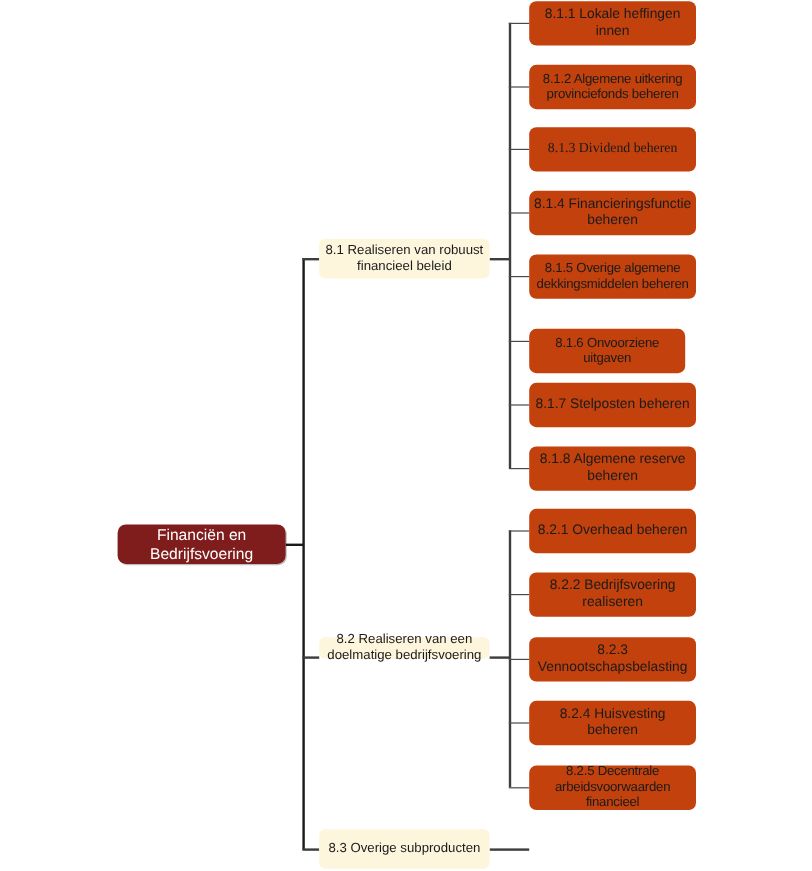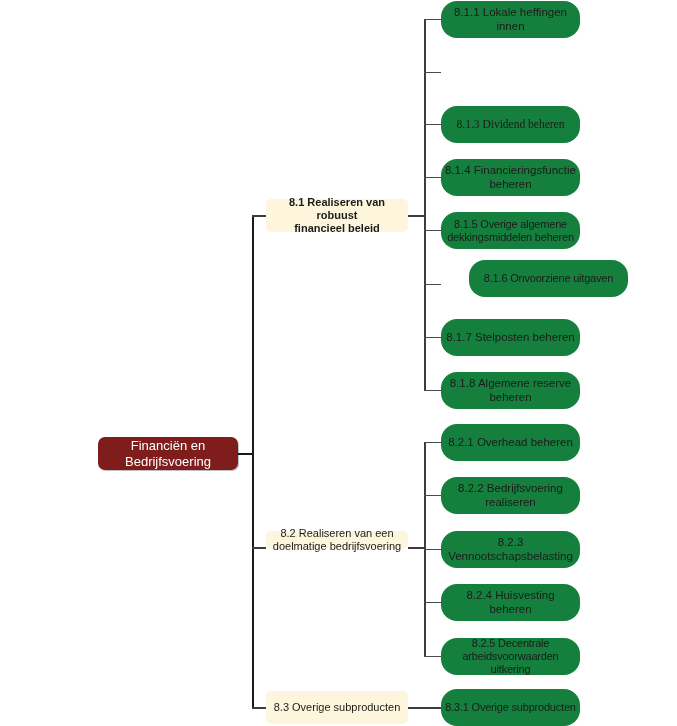--- a/index.html
+++ b/index.html
@@ -55,24 +55,24 @@
   }
 
   .node.level2 {
     background: #fdf6dd;
     color: #1b1b1b;
     font-size: 11px;
     border-radius: 5px;
   }
 
   .node.level3 {
-    background: #15803d;
+    background: #c2410c;
     color: #1b1b1b;
     font-size: 11.5px;
-    border-radius: 16px;
+    border-radius: 6px;
   }
   .node.level3.tight { font-size: 11px; letter-spacing: -0.2px; }
 </style>
 </head>
 <body>
 
 <div id="chart">
 
   <div class="line thick h" style="left:238px; top:453px; width:15px;"></div>
 
@@ -105,55 +105,56 @@
   <div class="line h" style="left:424px; top:495px; width:17px;"></div>
   <div class="line h" style="left:424px; top:549px; width:17px;"></div>
   <div class="line h" style="left:424px; top:602px; width:17px;"></div>
   <div class="line h" style="left:424px; top:656px; width:17px;"></div>
 
   <div class="line mid h" style="left:408px; top:707px; width:33px;"></div>
 
   <div class="node root" style="left:98px; top:437px; width:140px; height:33px;">Financiën en
 Bedrijfsvoering</div>
 
-  <div class="node level2" style="left:266px; top:199px; width:142px; height:33px;font-weight:bold;">8.1 Realiseren van robuust
+  <div class="node level2" style="left:266px; top:199px; width:142px; height:33px;">8.1 Realiseren van robuust
 financieel beleid</div>
 
   <div class="node level2" style="left:266px; top:531px; width:142px; height:18px;">8.2 Realiseren van een
 doelmatige bedrijfsvoering</div>
 
   <div class="node level2" style="left:266px; top:691px; width:142px; height:33px;">8.3 Overige subproducten</div>
 
   <div class="node level3" style="left:441px; top:1px; width:139px; height:37px;">8.1.1 Lokale heffingen
 innen</div>
 
+  <div class="node level3 tight" style="left:441px; top:54px; width:139px; height:37px;">8.1.2 Algemene uitkering
+provinciefonds beheren</div>
 
   <div class="node level3" style="left:441px; top:106px; width:139px; height:37px;font-family:Liberation Serif, serif;">8.1.3 Dividend beheren</div>
 
   <div class="node level3" style="left:441px; top:159px; width:139px; height:37px;">8.1.4 Financieringsfunctie
 beheren</div>
 
   <div class="node level3 tight" style="left:441px; top:212px; width:139px; height:37px;">8.1.5 Overige algemene
 dekkingsmiddelen beheren</div>
 
-  <div class="node level3 tight" style="left:441px; top:260px; width:159px; height:37px;margin-left:28px;">8.1.6 Onvoorziene uitgaven</div>
+  <div class="node level3 tight" style="left:441px; top:274px; width:130px; height:37px;">8.1.6 Onvoorziene uitgaven</div>
 
   <div class="node level3" style="left:441px; top:319px; width:139px; height:37px;">8.1.7 Stelposten beheren</div>
 
   <div class="node level3" style="left:441px; top:372px; width:139px; height:37px;">8.1.8 Algemene reserve
 beheren</div>
 
   <div class="node level3" style="left:441px; top:424px; width:139px; height:37px;">8.2.1 Overhead beheren</div>
 
   <div class="node level3" style="left:441px; top:477px; width:139px; height:37px;">8.2.2 Bedrijfsvoering
 realiseren</div>
 
   <div class="node level3" style="left:441px; top:531px; width:139px; height:37px;">8.2.3
 Vennootschapsbelasting</div>
 
   <div class="node level3" style="left:441px; top:584px; width:139px; height:37px;">8.2.4 Huisvesting beheren</div>
 
   <div class="node level3 tight" style="left:441px; top:638px; width:139px; height:37px;">8.2.5 Decentrale
-arbeidsvoorwaarden uitkering</div>
+arbeidsvoorwaarden financieel</div>
 
-  <div class="node level3 tight" style="left:441px; top:689px; width:139px; height:37px;">8.3.1 Overige subproducten</div>
 
 </div>
 
 </body></html>

